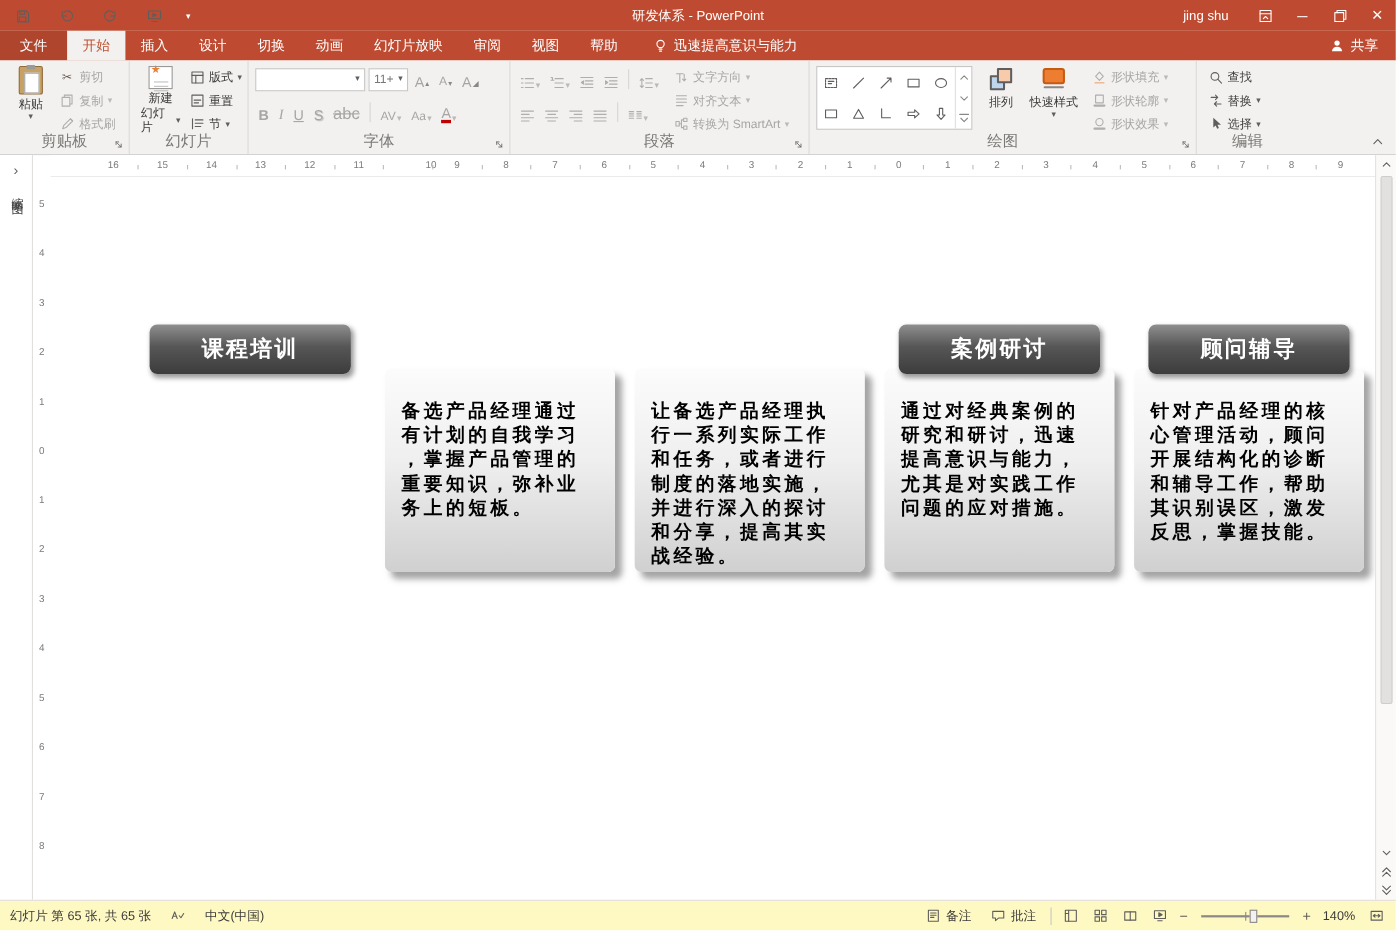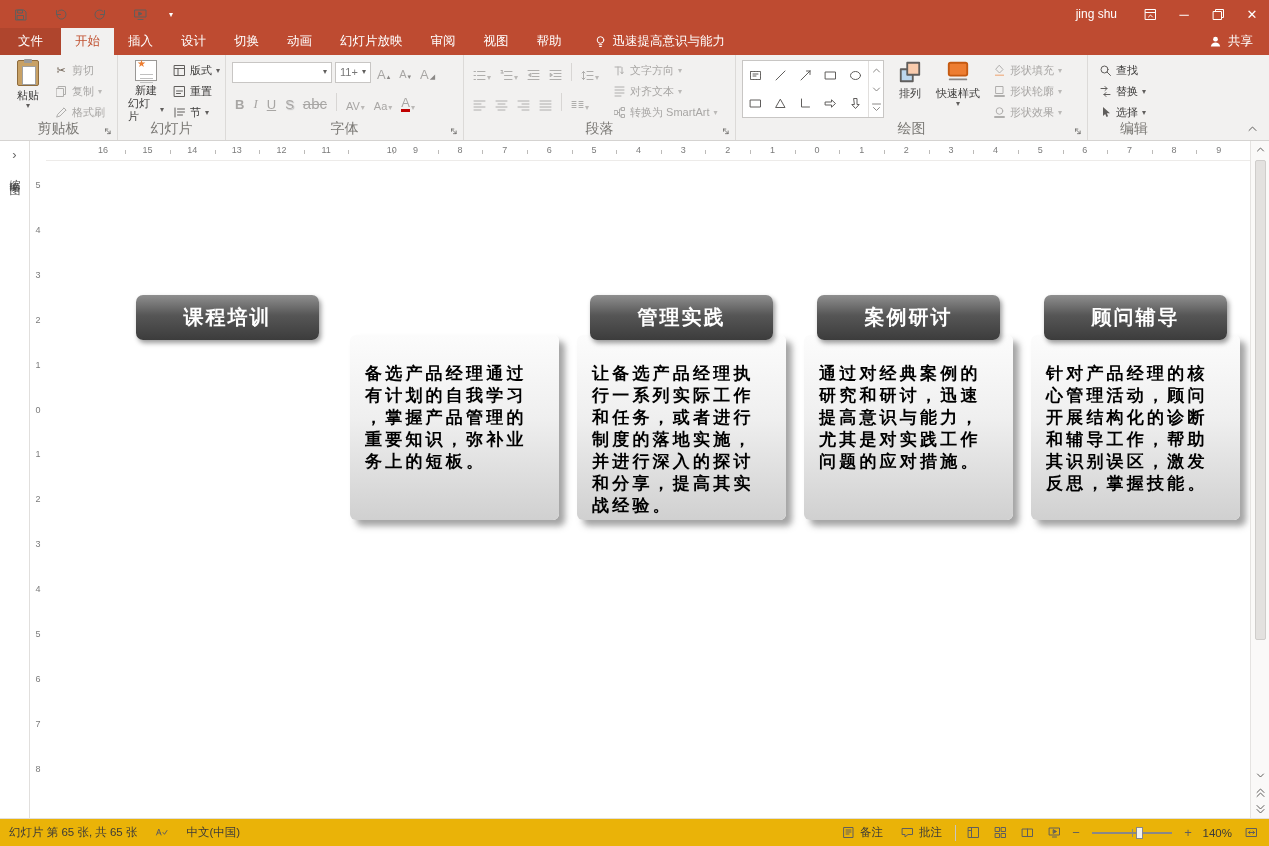--- a/index.html
+++ b/index.html
@@ -115,21 +115,21 @@
     box-shadow:2px 3px 5px rgba(0,0,0,.4); }
 
   
   .vscroll { position:absolute; right:0; width:19px; top:141px; bottom:28px; background:#FAF9F8;
     border-left:1px solid #E5E3E1; display:flex; flex-direction:column; align-items:center; }
   .sarrow { height:17px; width:100%; display:flex; align-items:center; justify-content:center; color:#8A8886; }
   .sthumb { width:11px; height:480px; margin-top:2px; background:#E3E1DF; border:1px solid #CFCDCB; border-radius:2px; }
   .sspacer { flex:1; }
 
   
-  .statusbar { position:absolute; bottom:0; left:0; right:0; height:28px; background:#eab308;
+  .statusbar { position:absolute; bottom:0; left:0; right:0; height:28px; background:#fef9c3;
     border-top:1px solid #E1DFDD; display:flex; align-items:center; font-size:11.5px; color:#3B3A39; }
   .sb-item { display:flex; align-items:center; gap:5px; padding:0 9px; height:100%; }
   .sb-right { margin-left:auto; display:flex; align-items:center; height:100%; }
   .sb-sep { width:1px; height:16px; background:#C8C6C4; margin:0 4px; }
   .viewbtn { width:27px; height:100%; display:flex; align-items:center; justify-content:center; color:#605E5C; }
   .zoomtrack { width:80px; height:2px; background:#8A8886; position:relative; margin:0 8px; }
   .zoomnotch { position:absolute; left:50%; top:-3px; width:1px; height:8px; background:#8A8886; }
   .zoomthumb { position:absolute; left:55%; top:-5px; width:7px; height:12px; background:#F3F2F1; border:1px solid #8A8886; }
   .zoomsign { font-size:13px; color:#605E5C; width:16px; text-align:center; }
   .zoomval { width:42px; text-align:right; padding-right:6px; }
@@ -172,20 +172,21 @@
               <rect x="1" y="2" width="11" height="7"></rect>
               <path d="M5 4.2l3 1.5-3 1.5z" fill="currentColor"></path>
               <path d="M4 11.5h5"></path>
             </svg>
           </span>
         </div>
       <div class="qbtn narrow">
           <span>▾</span>
         </div>
     </div>
+    <div class="title-center">研发体系 - PowerPoint</div>
     <div class="tb-right">
       <span class="tb-user">jing shu</span>
       <div class="winbtn">
           <span class="ic" style="color:#fff">
             <svg viewBox="0 0 13 13" width="13" height="13" fill="none" stroke="currentColor" stroke-width="1" stroke-linecap="round" stroke-linejoin="round">
               <rect x="1.5" y="1.5" width="10" height="10"></rect>
               <path d="M1.5 4.5h10M4.5 9l2-2 2 2"></path>
             </svg>
           </span>
         </div>
@@ -778,21 +779,20 @@
       </div>
       <div class="card" style="left: 304px;">
         <div class="card-body">
           <div class="card-text">备选产品经理通过有计划的自我学习，掌握产品管理的重要知识，弥补业务上的短板。</div>
         </div>
       </div>
       <div class="card" style="left: 531px;">
         <div class="card-body">
           <div class="card-text">让备选产品经理执行一系列实际工作和任务，或者进行制度的落地实施，并进行深入的探讨和分享，提高其实战经验。</div>
         </div>
-        <div class="card-header">管理实践</div>
       </div>
       <div class="card" style="left: 758px;">
         <div class="card-body">
           <div class="card-text">通过对经典案例的研究和研讨，迅速提高意识与能力，尤其是对实践工作问题的应对措施。</div>
         </div>
         <div class="card-header">案例研讨</div>
       </div>
       <div class="card" style="left: 985px;">
         <div class="card-body">
           <div class="card-text">针对产品经理的核心管理活动，顾问开展结构化的诊断和辅导工作，帮助其识别误区，激发反思，掌握技能。</div>

